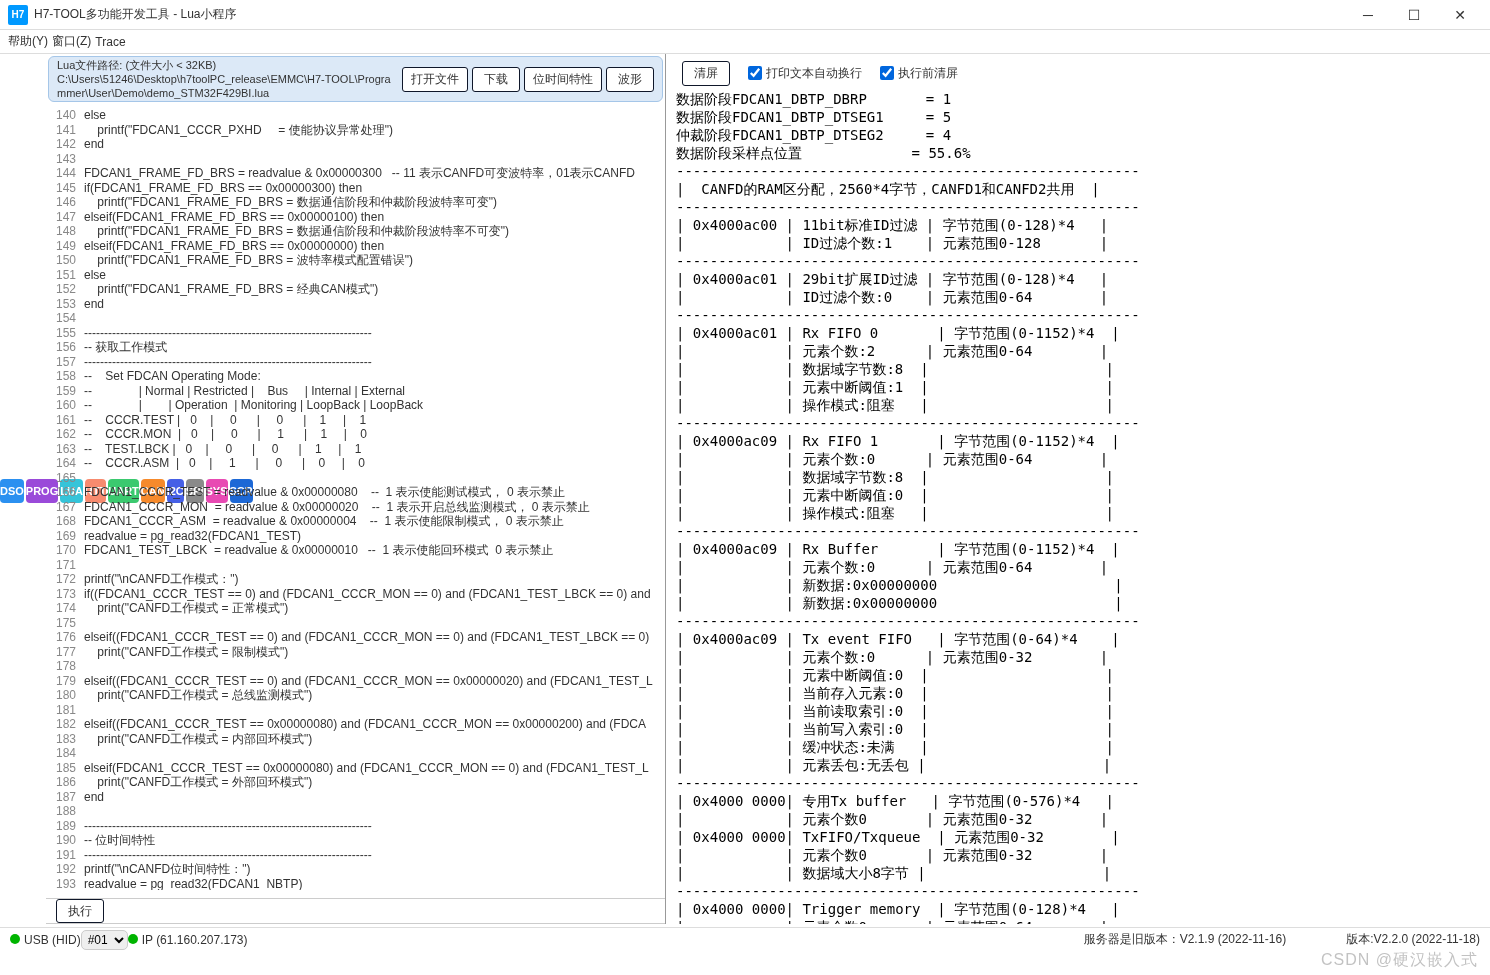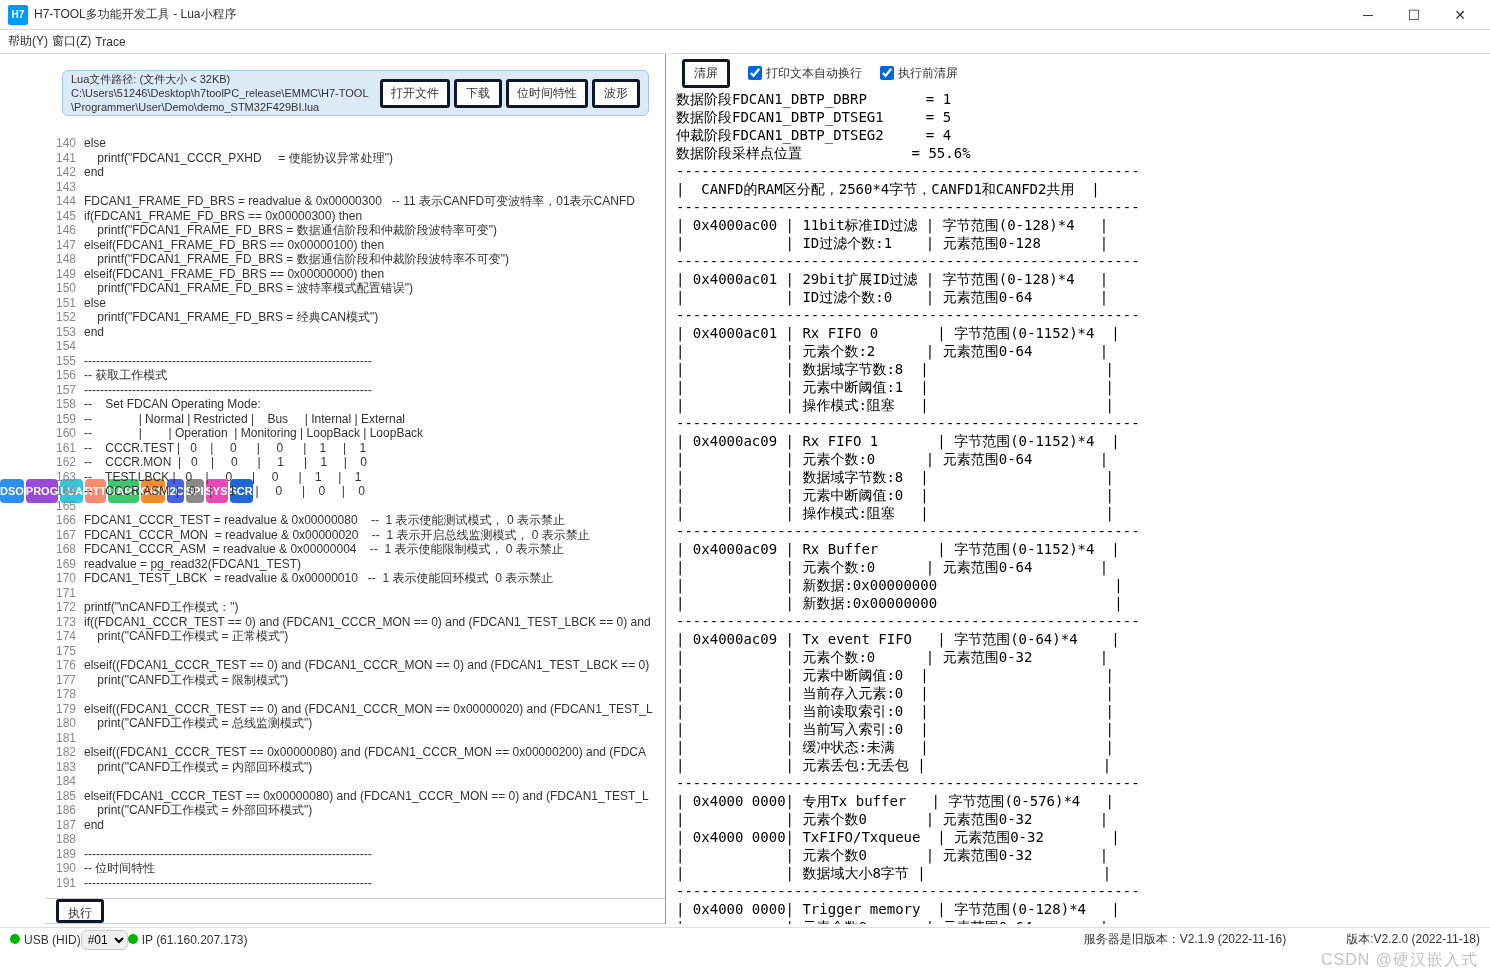--- a/index.html
+++ b/index.html
@@ -8,24 +8,24 @@
 .titlebar .icon{width:20px;height:20px;background:#0099ff;color:#fff;font-size:10px;font-weight:bold;display:flex;align-items:center;justify-content:center;border-radius:2px;margin-right:6px}
 .titlebar .title{flex:1;font-size:12px;color:#333}
 .winbtns{display:flex;gap:2px}
 .winbtn{width:44px;height:28px;display:flex;align-items:center;justify-content:center;font-size:14px;cursor:pointer}
 .menubar{height:24px;display:flex;align-items:center;padding:0 8px;gap:4px;border-bottom:1px solid #ddd;font-size:12px}
 .menubar span{cursor:pointer}
 .main{display:flex;height:870px}
 .sidebar{width:46px;display:flex;padding-top:4px;gap:2px;align-items:center}
 .sidebtn{width:40px;height:24px;border-radius:4px;color:#fff;font-size:11px;font-weight:bold;display:flex;align-items:center;justify-content:center;cursor:pointer}
 .left-pane{width:620px;display:flex;flex-direction:column;border-right:1px solid #999}
-.path-bar{height:46px;background:#dce9f7;border:1px solid #a5c6e8;border-radius:6px;margin:16px;padding:4px 8px;display:flex;align-items:center;gap:8px}
+.path-bar{height:46px;background:#dce9f7;border:1px solid #a5c6e8;border-radius:6px;margin:2px;padding:4px 8px;display:flex;align-items:center;gap:8px}
 .path-bar .pathtext{flex:1;font-size:11px;line-height:14px;color:#333}
 .path-bar .pbtns{display:flex;flex-wrap:wrap;gap:4px}
-.sbtn{background:#fff;border:3px solid #0f172a;border-radius:3px;padding:3px 8px;font-size:12px;cursor:pointer;min-width:48px;text-align:center}
+.sbtn{background:#fff;border:1px solid #0f172a;border-radius:3px;padding:3px 8px;font-size:12px;cursor:pointer;min-width:48px;text-align:center}
 .tabs{height:26px;display:flex;align-items:flex-end;padding:0 8px;gap:2px;border-bottom:1px solid #ccc;margin-top:2px;font-size:12px}
 .tab{padding:4px 10px;cursor:pointer;border:1px solid transparent;border-bottom:none;position:relative}
 .tab.active{border-color:#ccc;background:#fff;border-radius:3px 3px 0 0}
 .tab.active::after{content:"";position:absolute;left:0;right:0;bottom:-1px;height:2px;background:#fff}
 .editor{flex:1;overflow:hidden;display:flex;font-family:Consolas,Monaco,monospace;font-size:12px;line-height:14.5px;margin-top:2px}
 .gutter{width:34px;text-align:right;color:#888;padding:2px 4px 2px 0;user-select:none;white-space:pre}
 .code{flex:1;white-space:pre;padding:2px 0 2px 4px;color:#333;overflow:hidden}
 .exec-bar{height:26px;border-top:1px solid #ccc;border-bottom:1px solid #ccc;display:flex;padding:0 10px;margin-top:8px}
 .right-pane{flex:1;display:flex;flex-direction:column;padding:4px 4px 0 8px}
 .right-toolbar{height:30px;display:flex;align-items:center;gap:18px;padding-left:8px}

